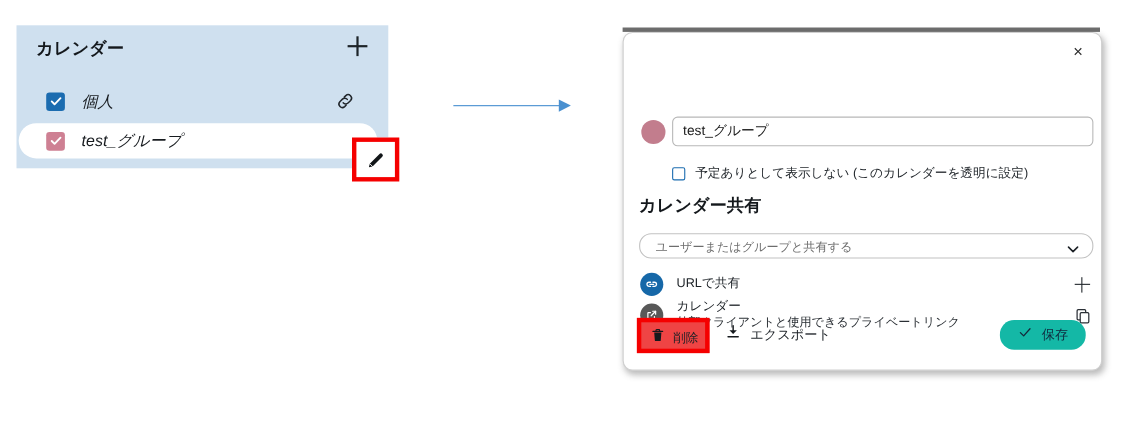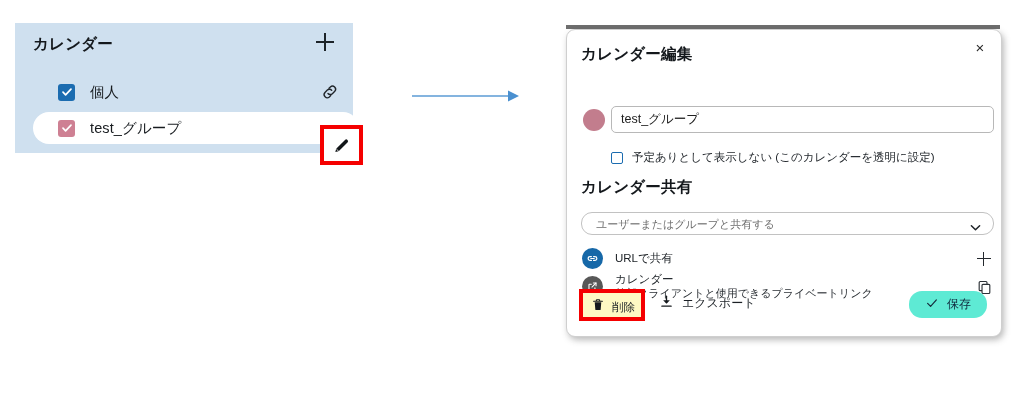--- a/index.html
+++ b/index.html
@@ -57,27 +57,28 @@
   }
   #calendar-add-button::before {
     left: 3px; top: 11px; width: 18px; height: 1.6px;
   }
   #calendar-add-button::after {
     left: 11px; top: 3px; width: 1.6px; height: 18px;
   }
 
   .cal-row {
     position: absolute;
-    left: 18px;
+    left: 2px;
     width: 326px;
     height: 32px;
     display: flex;
     align-items: center;
     box-sizing: border-box;
     cursor: pointer;
+    font-style: italic;
   }
   #cal-row-personal { top: 53px; }
   #cal-row-group {
     top: 89px;
     background: #ffffff;
     border-radius: 16px;
   }
 
   .cal-checkbox {
     position: absolute;
@@ -346,21 +347,21 @@
   }
 
   #delete-button-highlight {
     position: absolute;
     left: 12px;
     top: -1px;
     width: 66px;
     height: 32px;
     border: 4px solid #f50000;
     box-sizing: border-box;
-    background: #fef9c3;
+    background: #ef4444;
   }
   #delete-button {
     position: absolute;
     left: 8px;
     top: 5px;
     display: flex;
     align-items: center;
     cursor: pointer;
   }
   #delete-button-label {
@@ -383,21 +384,21 @@
     color: #1b2025;
   }
 
   #save-button {
     position: absolute;
     right: 14px;
     top: 1px;
     height: 27px;
     padding: 0 16px;
     border-radius: 13px;
-    background: #5eead4;
+    background: #14b8a6;
     display: flex;
     align-items: center;
     cursor: pointer;
   }
   #save-button-label {
     margin-left: 8px;
     font-size: 12px;
     color: #10293e;
   }
 </style>
@@ -453,21 +454,20 @@
     <polygon points="96,2.5 107,8 96,13.5" fill="#4a90d0"></polygon>
   </svg>
 </div>
 
 <div id="dialog-top-scrollbar"></div>
 
 <div id="edit-dialog">
 
   <div id="dialog-close-button">×</div>
 
-  <div id="dialog-title">カレンダー編集</div>
 
   <div id="color-swatch"></div>
 
   <input id="calendar-name-input" type="text" value="test_グループ" style="">
 
   <div id="share-section-title">カレンダー共有</div>
 
   <div id="transparent-option-row">
     <span id="transparent-checkbox"></span>
     <span id="transparent-label">予定ありとして表示しない (このカレンダーを透明に設定)</span>

